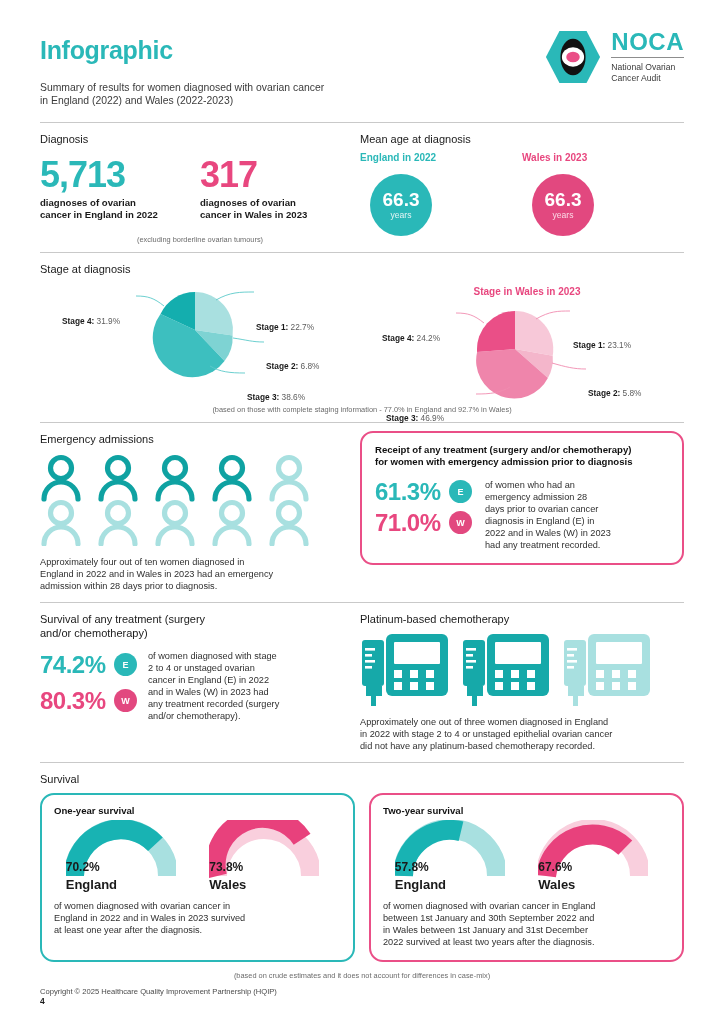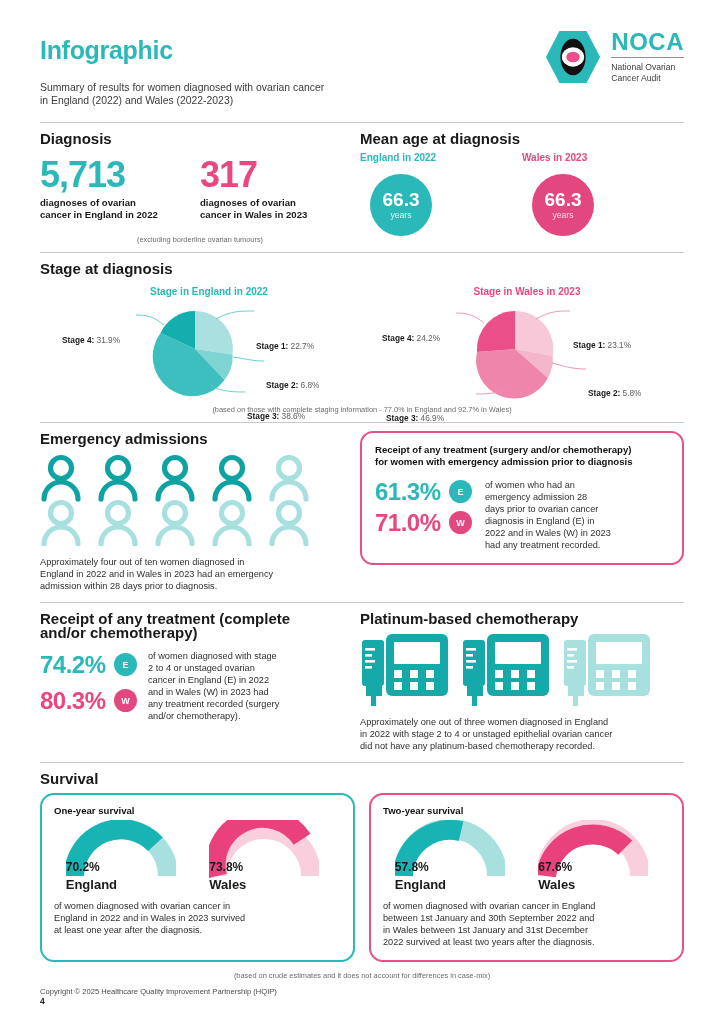--- a/index.html
+++ b/index.html
@@ -77,22 +77,22 @@
   }
 
   
   .hr {
     height: 1px;
     background: #c9c9c9;
     width: 100%;
   }
   .section { position: relative; }
   .sec-title {
-    font-size: 15px;
-    font-weight: bold;
+    font-size: 11px;
+    font-weight: normal;
     color: #1a1a1a;
     padding-top: 9px;
     line-height: 14px;
   }
   .note {
     font-size: 7.4px;
     color: #6b6b6b;
     text-align: center;
   }
   .row2 { display: flex; }
@@ -326,21 +326,20 @@
     </div>
   </div>
 
   <div class="hr" style="margin-top:8px"></div>
   <div class="section">
     <div class="sec-title">Stage at diagnosis</div>
 
     <div class="row2" style="margin-top:2px">
 
       <div class="colL" style="position:relative">
-        <div class="stage-head teal" style="margin-left:18px">Stage in England in 2022</div>
         <div class="pie-wrap">
           <svg class="pie-svg" width="320" height="108" viewBox="0 0 320 108">
 
             <path d="M155 52 L155 14 A38 38 0 0 1 192.6 57.4 Z" fill="#a9e0e0"></path>
 
             <path d="M155 52 L192.6 57.4 A38 38 0 0 1 184.5 83.1 Z" fill="#7ed3d3"></path>
 
             <path d="M155 52 L184.5 83.1 A38 38 0 0 1 120.5 36.0 Z" fill="#3dbfbf"></path>
 
             <path d="M155 52 L120.5 36.0 A38 38 0 0 1 155 14 Z" fill="#14aeae"></path>
@@ -487,21 +486,21 @@
           </div>
         </div>
       </div>
     </div>
   </div>
 
   <div class="hr" style="margin-top:10px"></div>
   <div class="section row2">
     <div class="colL">
       <div class="sec-title">
-        <div>Receipt of any treatment (complete</div>
+        <div>Survival of any treatment (surgery</div>
         <div>and/or chemotherapy)</div>
       </div>
       <div class="statblock" style="margin-top:10px">
         <div class="nums">
           <div class="statrow" style="margin-top:0">
             <div class="statnum teal">74.2%</div>
             <div class="badge t">E</div>
           </div>
           <div class="statrow" style="margin-top:7px">
             <div class="statnum pink">80.3%</div>

